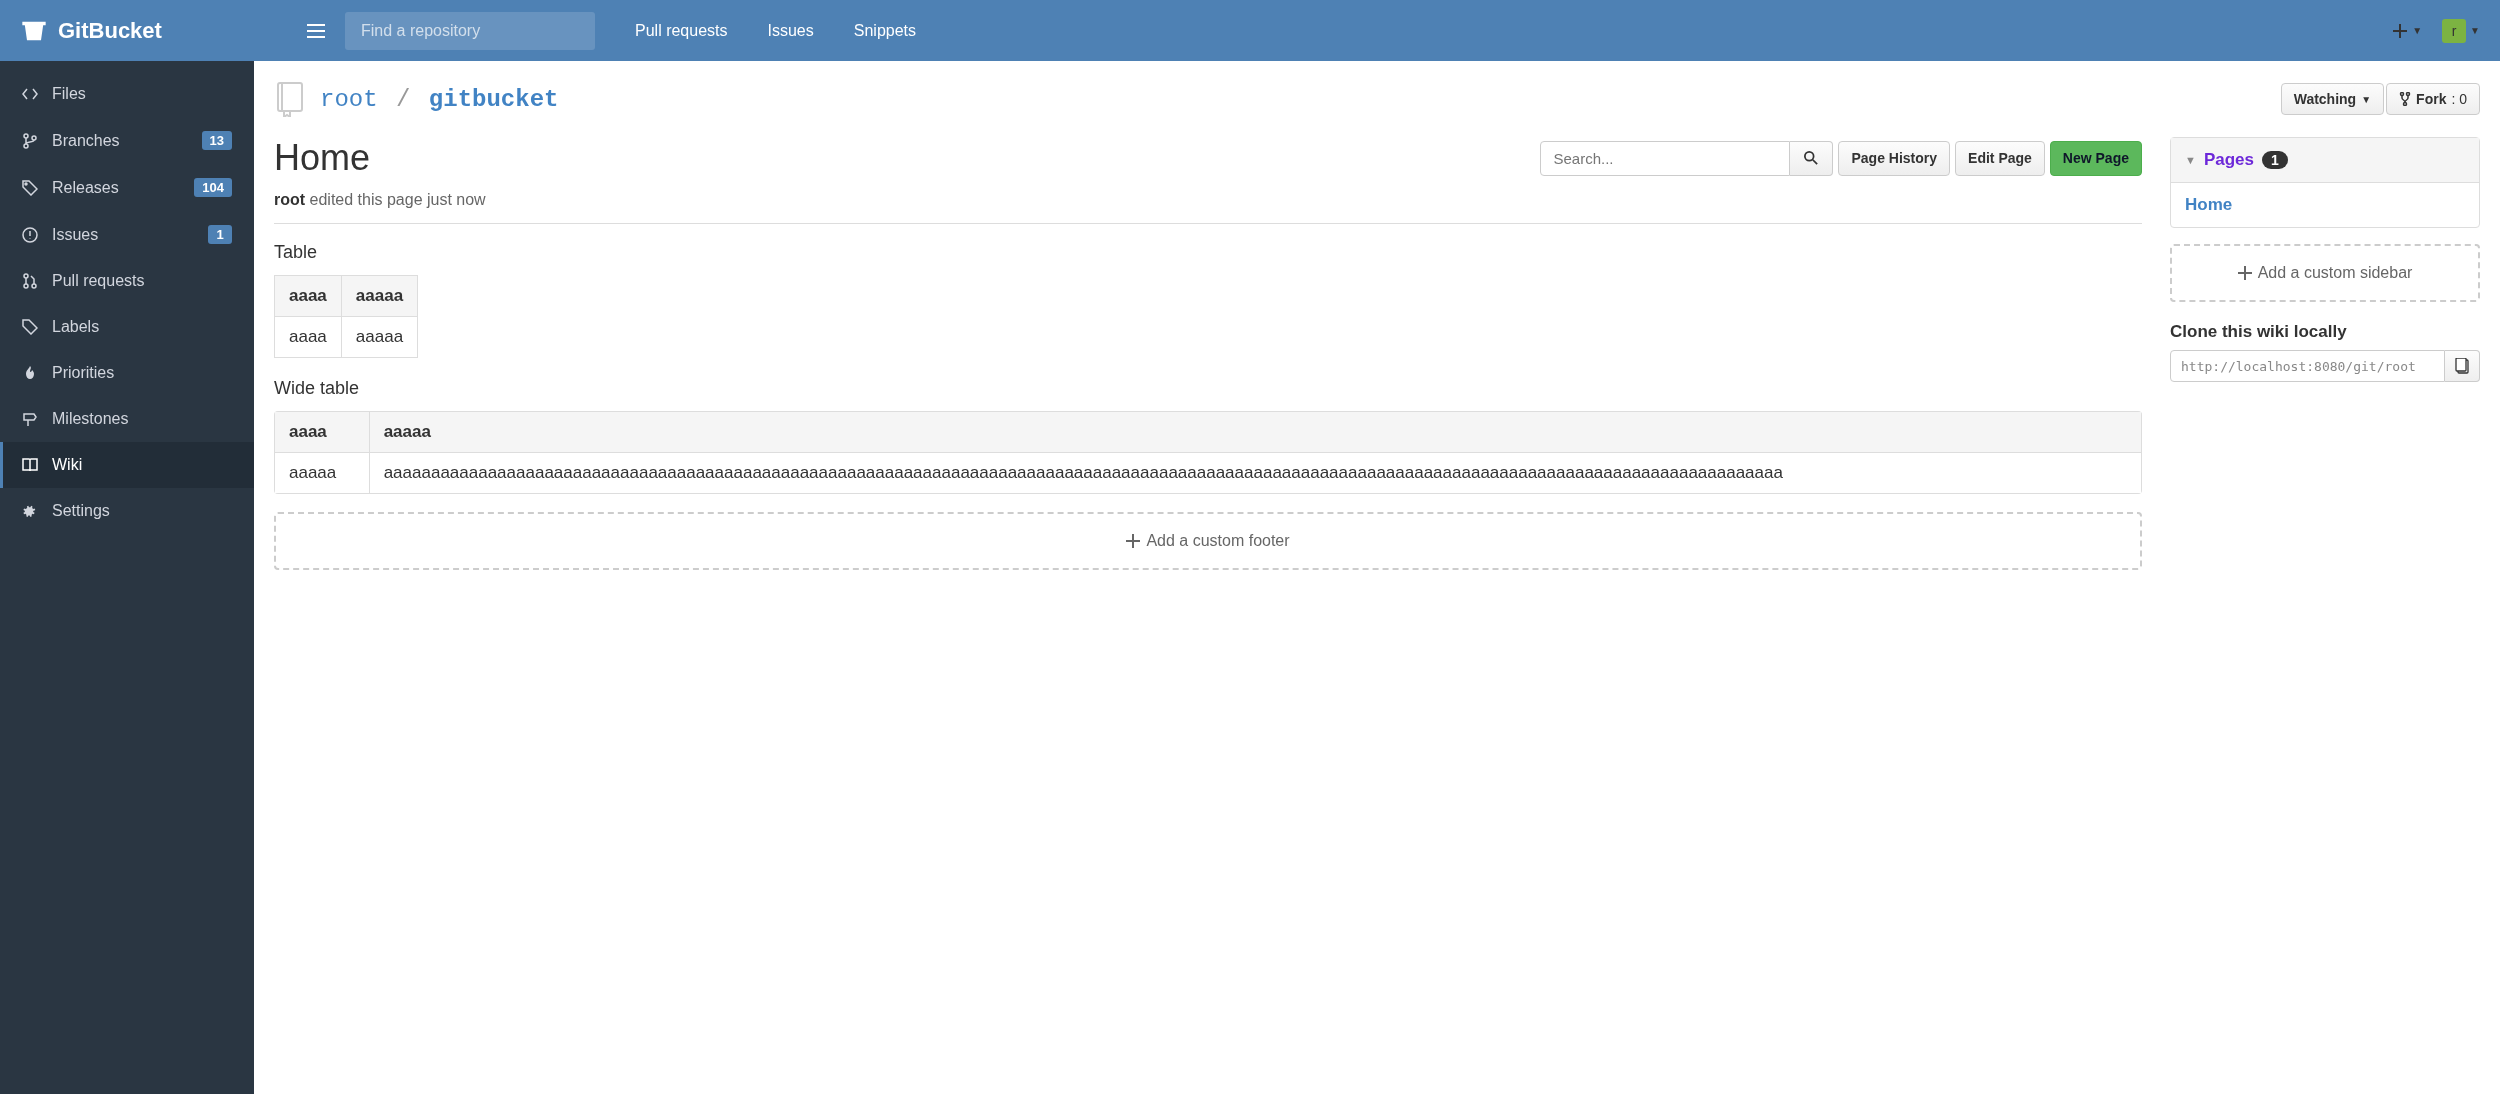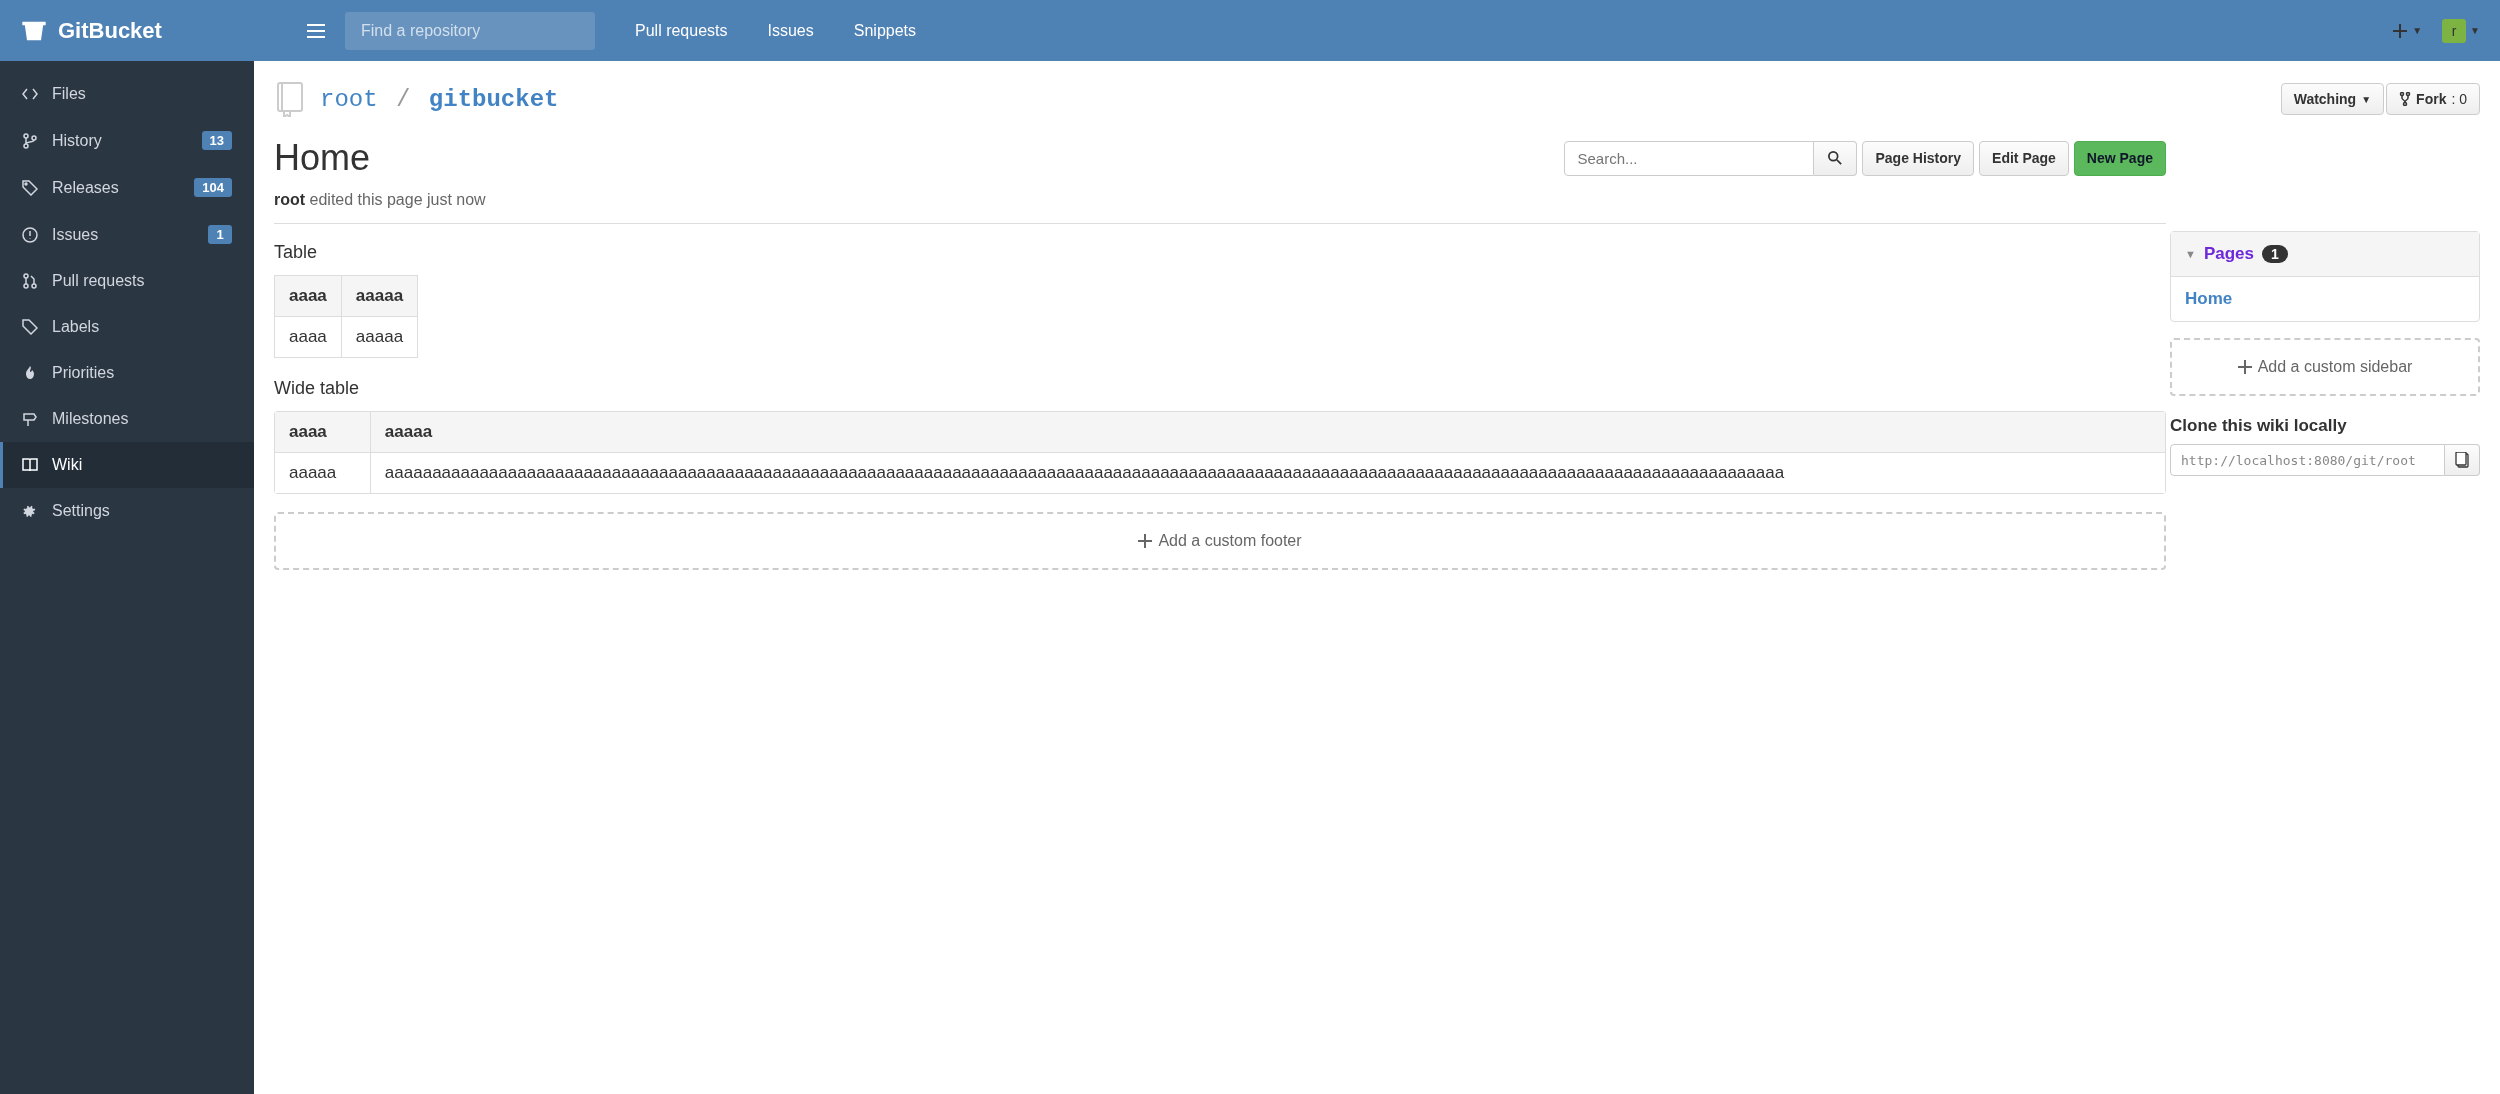--- a/index.html
+++ b/index.html
@@ -25,21 +25,21 @@
 .sidebar-badge { margin-left: auto; background: #4e81b4; color: #fff; padding: 2px 8px; border-radius: 3px; font-size: 13px; font-weight: bold; min-width: 24px; text-align: center; }
 .main { flex: 1; padding: 20px; overflow: hidden; }
 .repo-header { display: flex; align-items: center; gap: 14px; margin-bottom: 20px; }
 .repo-icon { width: 32px; height: 36px; }
 .breadcrumb { font-size: 24px; font-family: Liberation Mono, monospace; }
 .breadcrumb a { color: #4183c4; text-decoration: none; }
 .breadcrumb .sep { color: #999; margin: 0 4px; }
 .repo-buttons { margin-left: auto; display: flex; gap: 2px; align-items: flex-end; }
 .btn { background: linear-gradient(#fcfcfc, #eee); border: 1px solid #ccc; padding: 7px 12px; border-radius: 4px; cursor: pointer; font-size: 14px; display: inline-flex; align-items: center; gap: 5px; font-weight: bold; color: #333; }
 .btn .thin { font-weight: normal; }
-.content-row { display: flex; gap: 4px; align-items: center; }
+.content-row { display: flex; gap: 28px; }
 .content-main { flex: 1; min-width: 0; }
 .content-side { width: 310px; flex-shrink: 0; }
 .page-title-row { display: flex; align-items: center; gap: 8px; }
 .page-title { font-size: 36px; font-weight: 500; }
 .page-actions { margin-left: auto; display: flex; gap: 5px; align-items: stretch; }
 .search-group { display: flex; padding-left: 16px; }
 .search-input { border: 1px solid #ccc; padding: 8px 12px; border-radius: 4px 0 0 4px; width: 250px; font-size: 15px; }
 .search-btn { border: 1px solid #ccc; border-left: none; background: linear-gradient(#fcfcfc, #eee); padding: 8px 14px; border-radius: 0 4px 4px 0; cursor: pointer; }
 .btn-success { background: #5cb85c; border-color: #4cae4c; color: #0f172a; }
 .edited-by { margin-top: 12px; color: #666; font-size: 16px; }
@@ -114,21 +114,21 @@
         </svg>
       <span>Files</span>
     </div>
     <div class="sidebar-item">
       <svg class="sidebar-icon" viewBox="0 0 16 16" fill="none" stroke="#d2d6de" stroke-width="1.5">
           <circle cx="4" cy="3" r="2"></circle>
           <circle cx="4" cy="13" r="2"></circle>
           <circle cx="12" cy="5" r="2"></circle>
           <path d="M4 5v6M12 7c0 3-8 1-8 4"></path>
         </svg>
-      <span>History</span>
+      <span>Branches</span>
       <span class="sidebar-badge">13</span>
     </div>
     <div class="sidebar-item">
       <svg class="sidebar-icon" viewBox="0 0 16 16" fill="none" stroke="#d2d6de" stroke-width="1.5">
           <path d="M1 1h6l8 8-6 6-8-8V1z"></path>
           <circle cx="4" cy="4" r="1" fill="#d2d6de"></circle>
         </svg>
       <span>Releases</span>
       <span class="sidebar-badge">104</span>
     </div>

